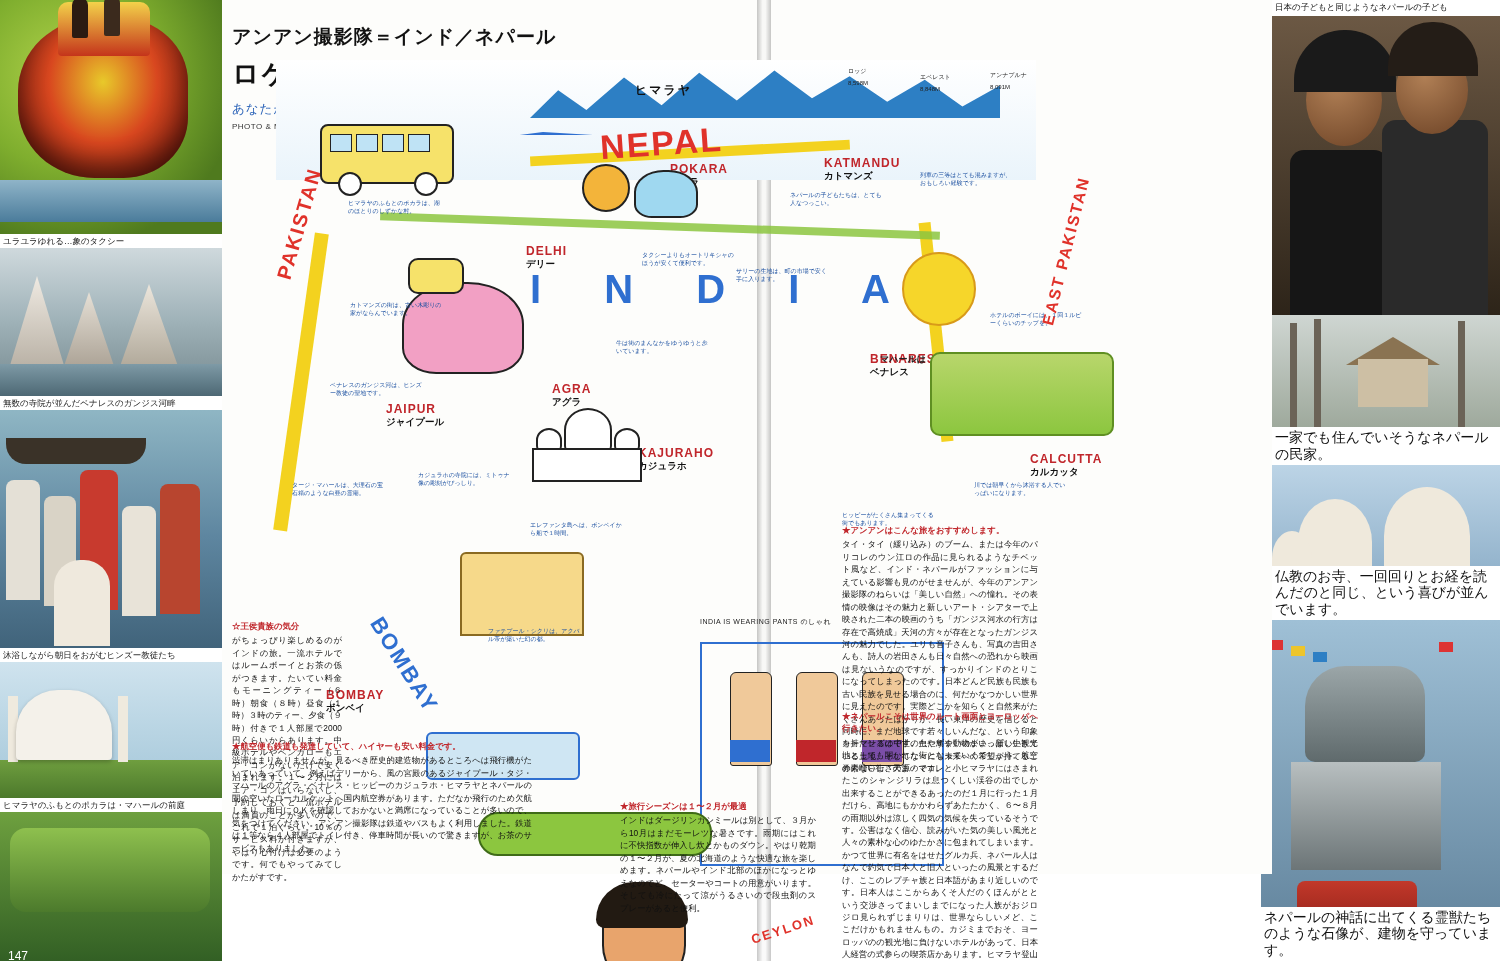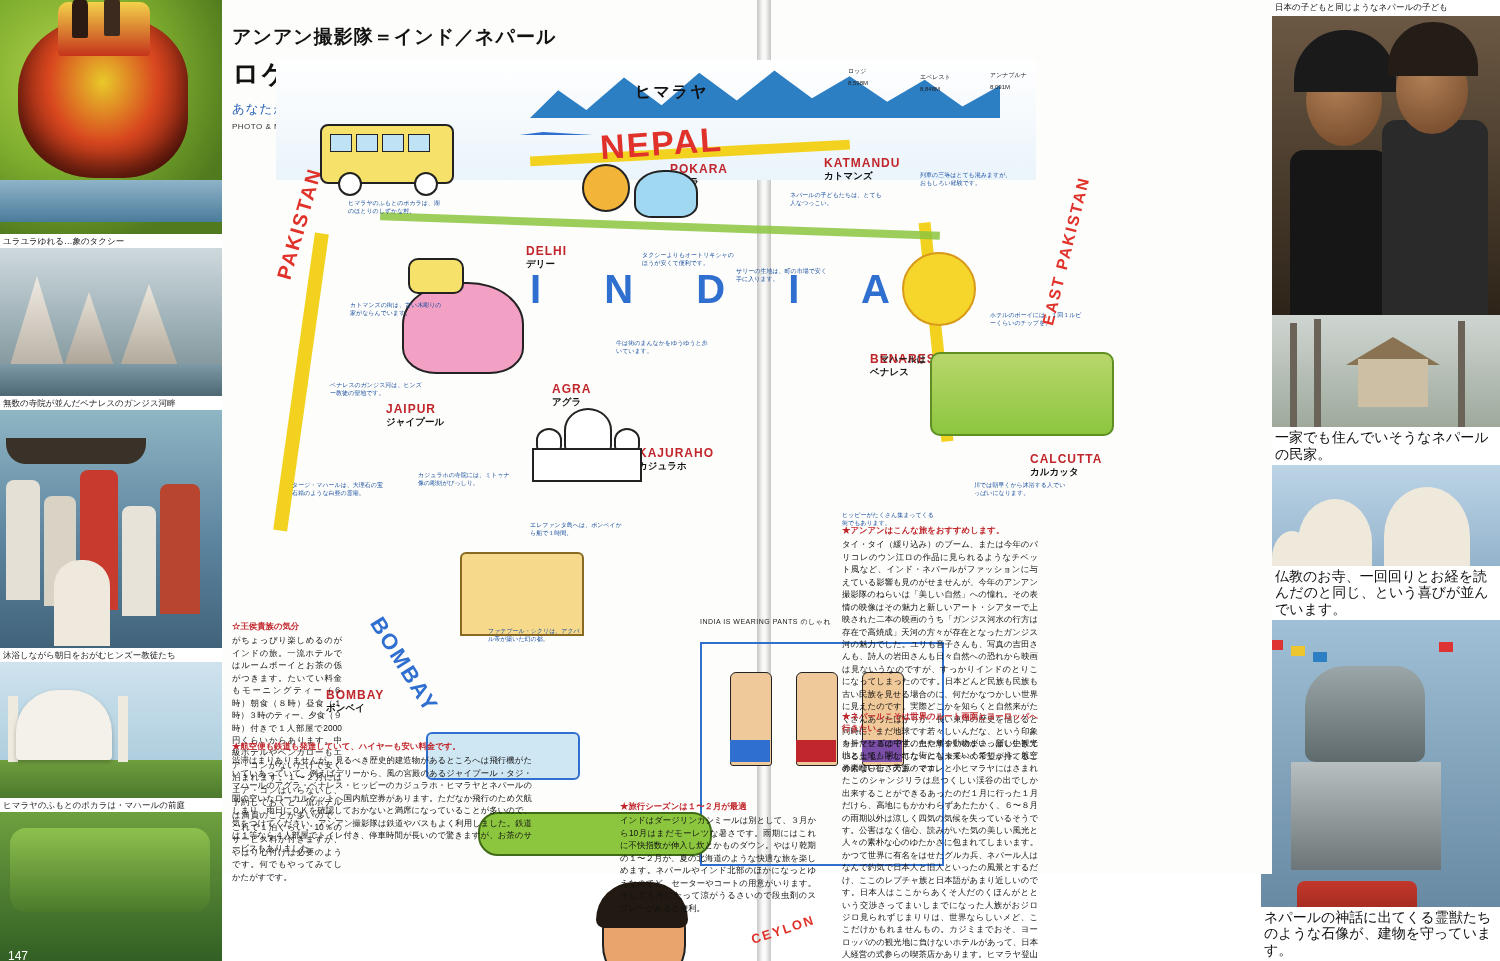--- a/index.html
+++ b/index.html
@@ -82,21 +82,21 @@
   .landmass{position:absolute;left:40px;top:60px;width:700px;height:840px;}
   .yel{position:absolute;background:#f3d21f;}
   .grn{position:absolute;background:#8cc63f;}
 
   .lbl{position:absolute;font-weight:bold;letter-spacing:2px;}
   .lbl.nepal{left:370px;top:72px;font-size:34px;color:#e0322a;transform:rotate(-4deg);}
   .lbl.india{left:300px;top:215px;font-size:40px;color:#2f6fd0;letter-spacing:26px;}
   .lbl.pak{left:12px;top:160px;font-size:20px;color:#e0322a;transform:rotate(-74deg);}
   .lbl.epak{left:760px;top:190px;font-size:16px;color:#e0322a;transform:rotate(-76deg);}
   .lbl.bombay{left:120px;top:600px;font-size:22px;color:#2f6fd0;transform:rotate(58deg);}
-  .lbl.himalaya{left:405px;top:30px;font-size:16px;color:#111;}
+  .lbl.himalaya{left:405px;top:30px;font-size:12px;color:#111;}
   .lbl.ceylon{left:520px;top:870px;font-size:13px;color:#e0322a;transform:rotate(-18deg);}
 
   .city{position:absolute;font-size:11px;font-weight:bold;color:#111;}
   .city .en{color:#c0262b;font-size:12px;display:block;letter-spacing:1px;}
   .city .jp{color:#111;font-size:9.5px;display:block;}
 
   .note{position:absolute;font-size:6px;line-height:1.25;color:#1a4fa0;width:96px;}
   .note.blk{color:#222;}
 
   

